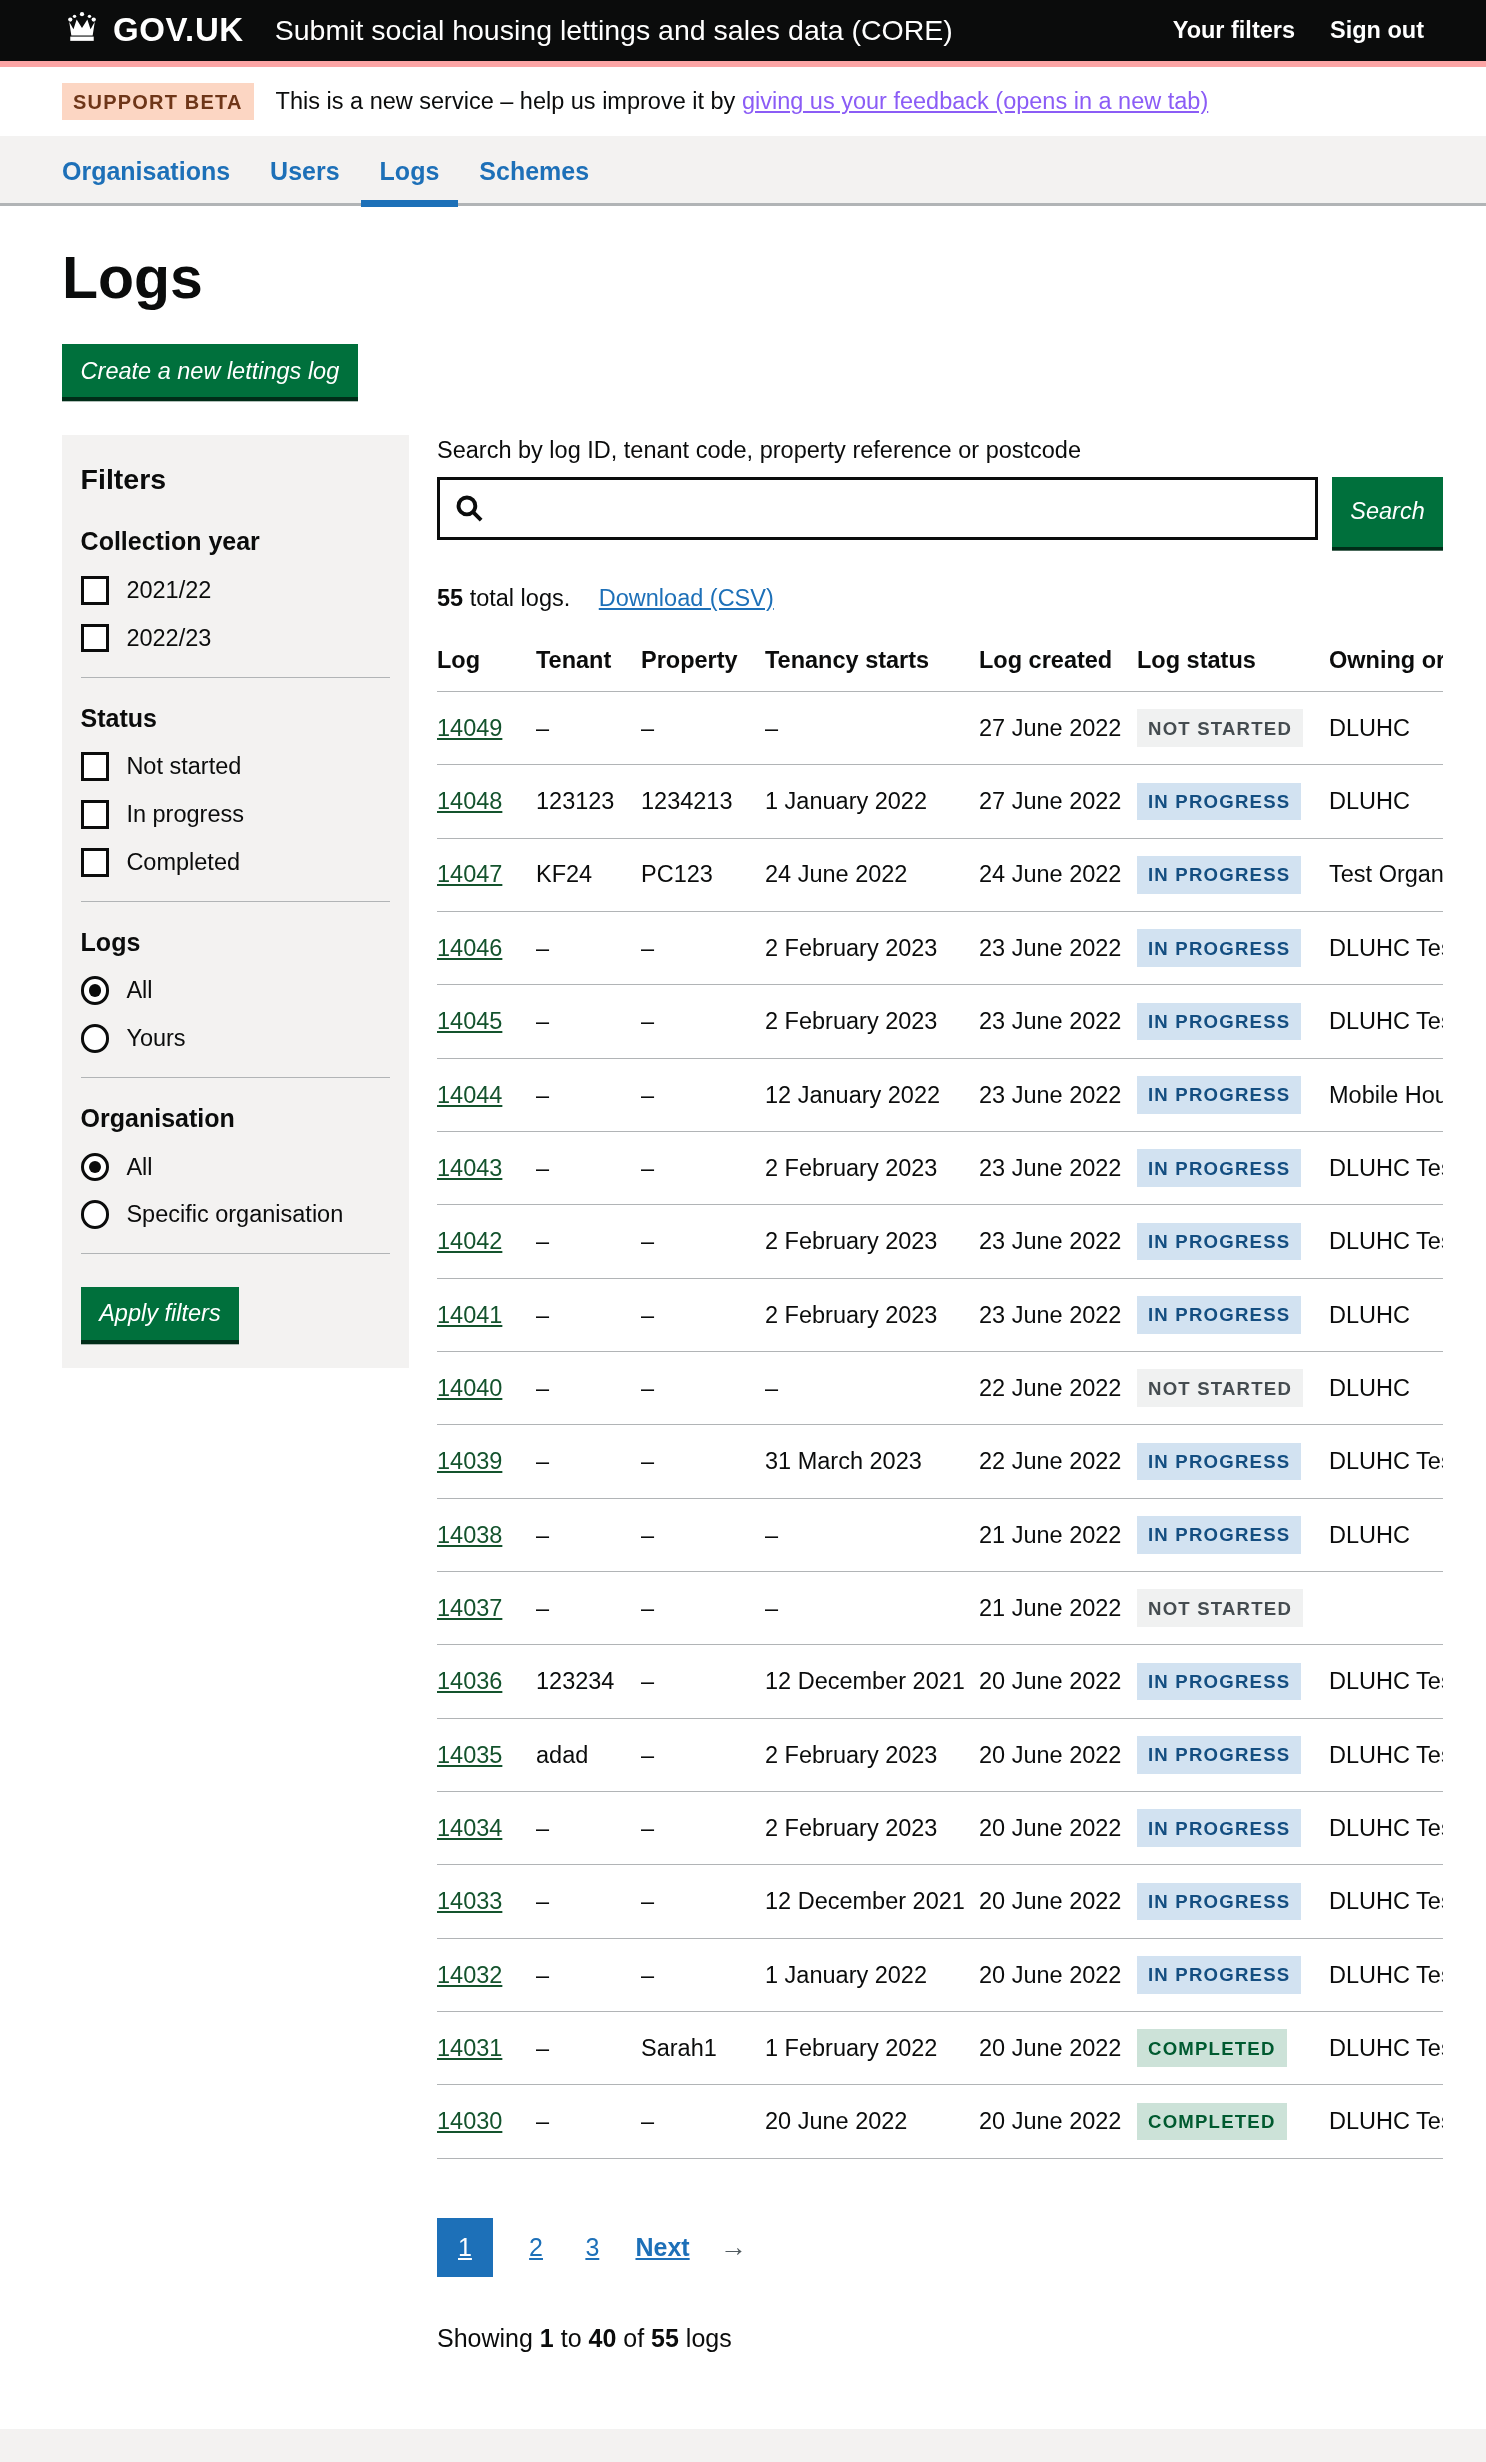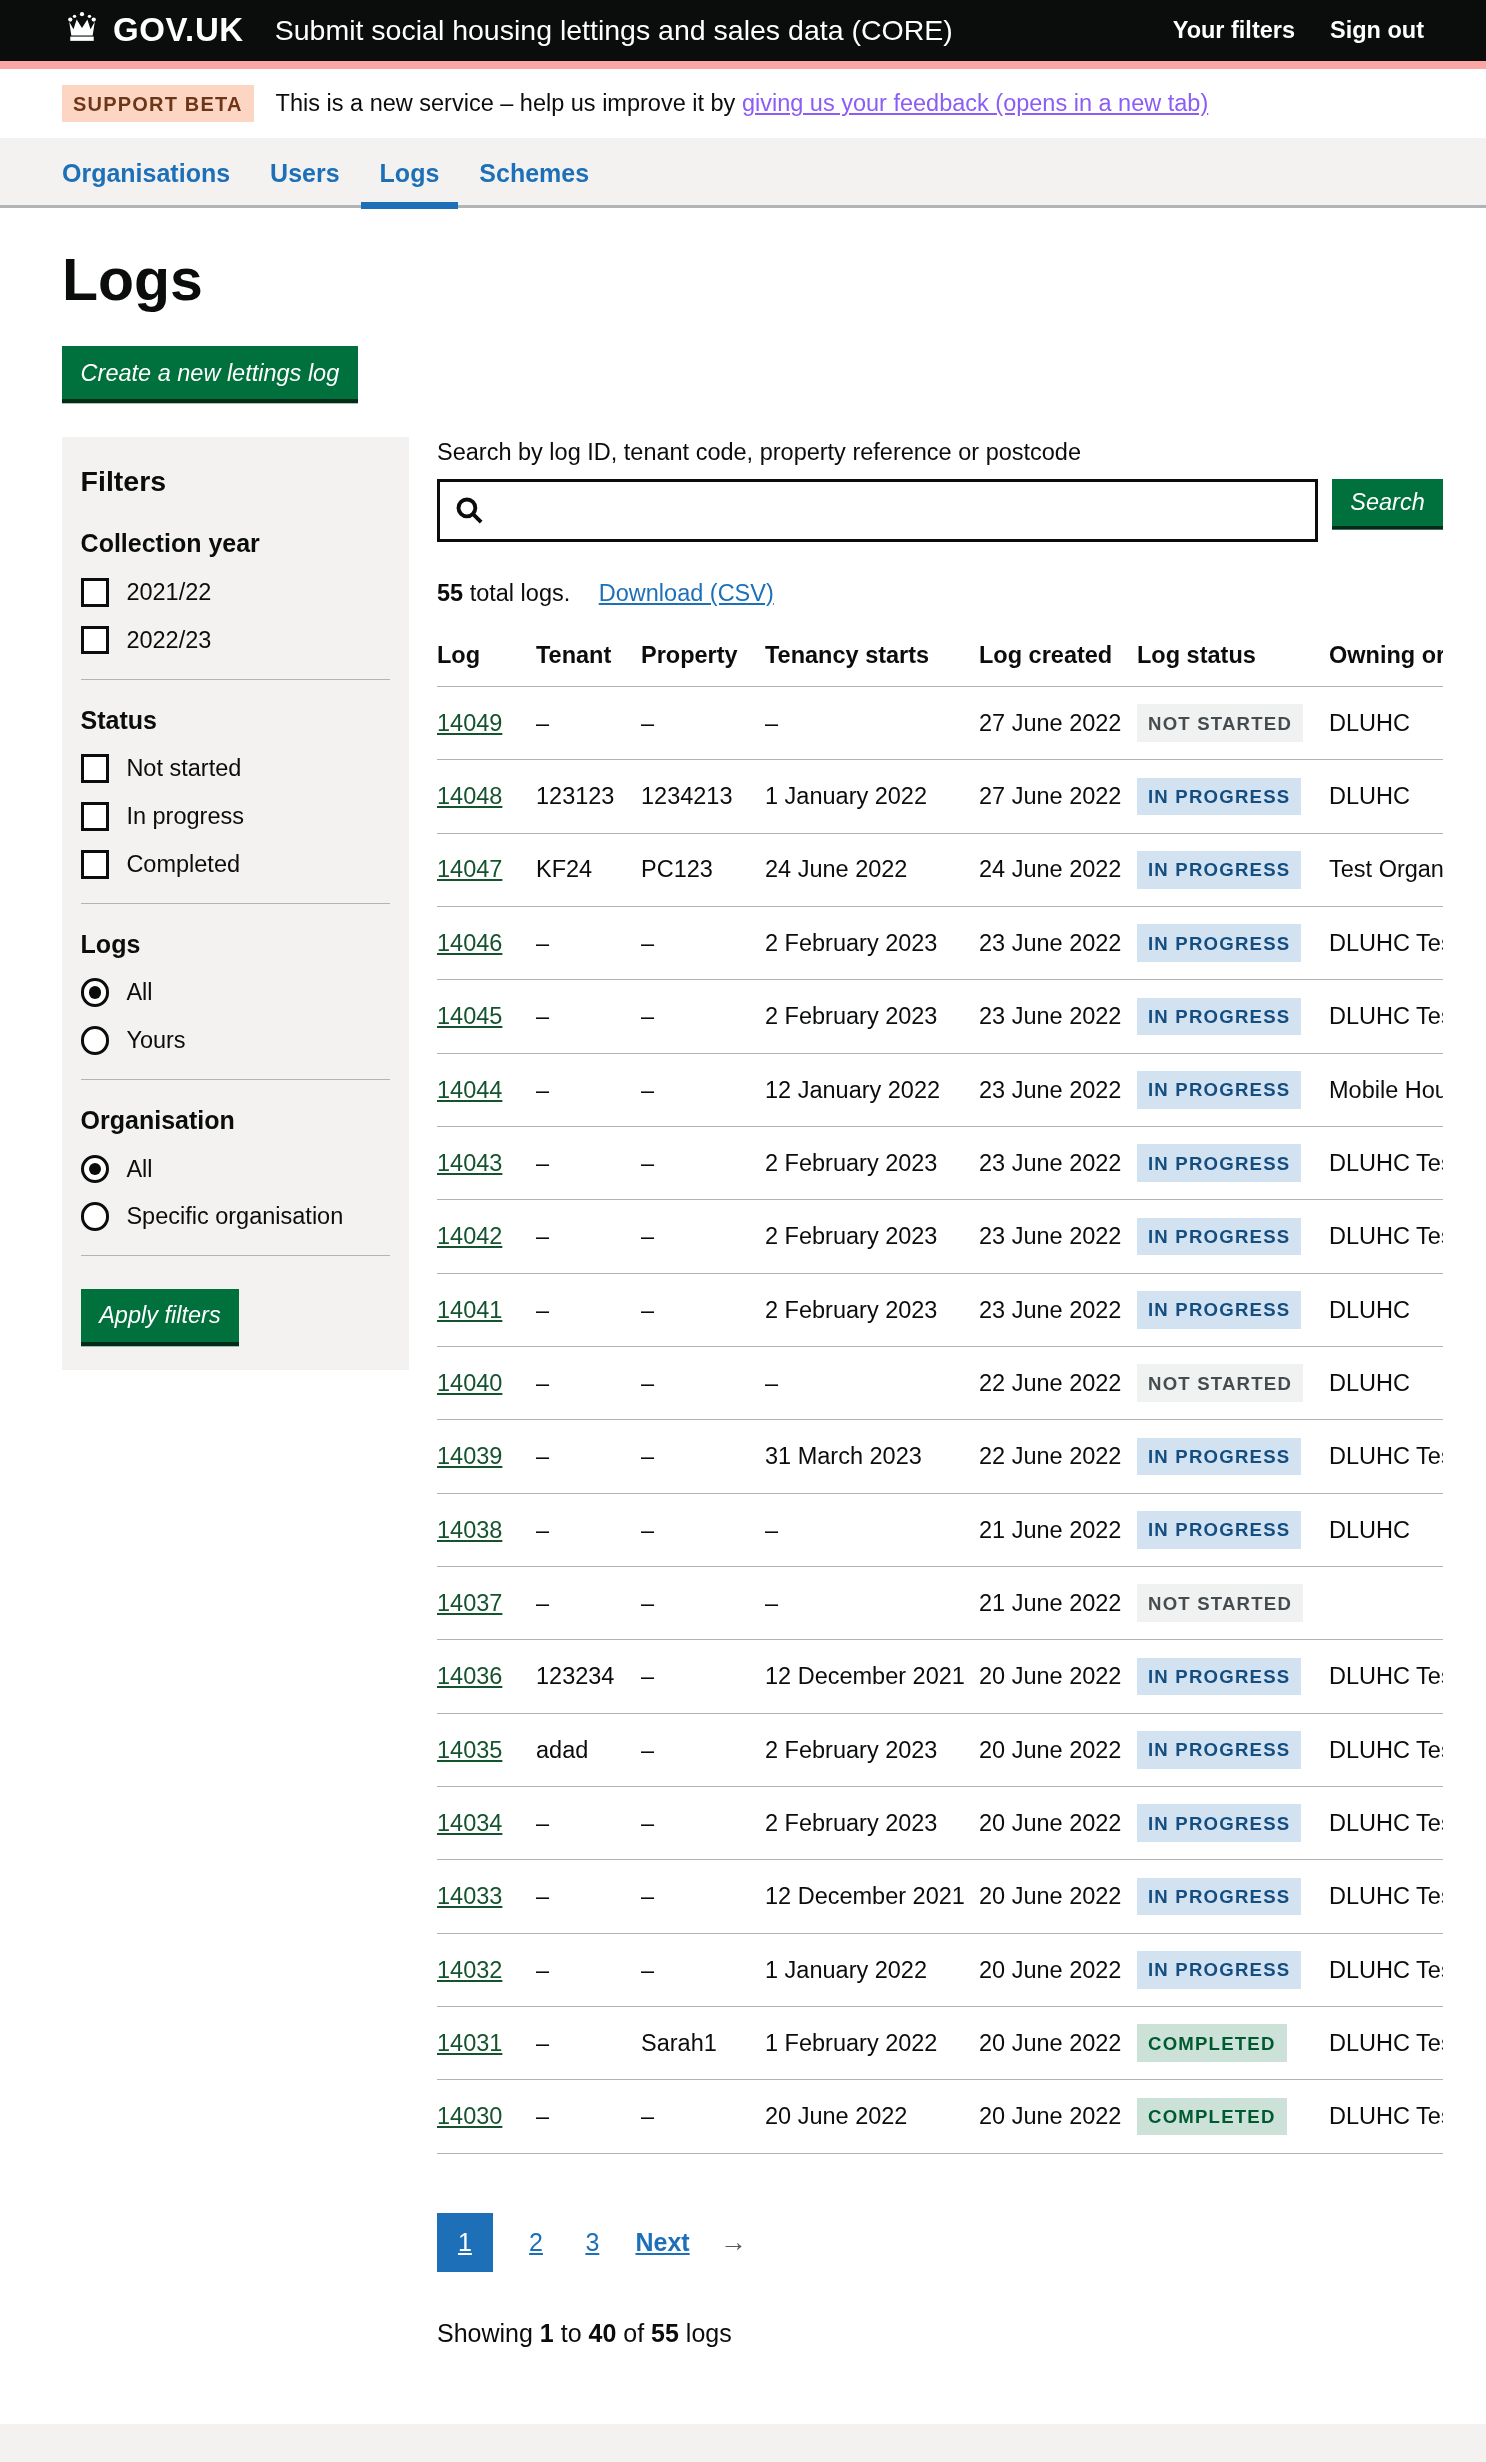--- a/index.html
+++ b/index.html
@@ -1,21 +1,21 @@
 <!DOCTYPE html>
 <html style="font-size:10px"><head>
 <meta charset="utf-8">
 <style>
   * { box-sizing: border-box; margin: 0; padding: 0; }
   html, body { width: 1486px; background: #fff; }
   body { font-family: "Liberation Sans", sans-serif; font-size: 23.5px; color: #0b0c0c; line-height: 1.3; }
   .page { width: 1486px; min-height: 2462px; display: flex; flex-direction: column; }
 
   
-  .gov-header { background: #0b0c0c; border-bottom: 8px solid #fca5a5; }
+  .gov-header { background: #0b0c0c; border-bottom: 6px solid #fca5a5; }
   .gov-header-inner { height: 61px; padding: 0 62px; display: flex; align-items: center; }
   .logo-wrap { display: flex; align-items: center; gap: 11px; }
   .logo-text { color: #fff; font-weight: 700; font-size: 33px; letter-spacing: 0.6px; }
   .service-name { color: #fff; font-size: 28.5px; margin-left: 20px; }
   .header-links { margin-left: auto; display: flex; gap: 35px; }
   .header-links a { color: #fff; font-weight: 700; font-size: 23.5px; text-decoration: none; }
 
   
   .phase-banner { background: #fff; padding: 16px 62px; display: flex; align-items: center; }
   .phase-tag { background: #fcd6c3; color: #6e3619; font-weight: 700; font-size: 20px; letter-spacing: 1.2px; padding: 6.2px 11px 5px; margin-right: 22px; white-space: nowrap; }
@@ -48,21 +48,21 @@
   .filter-divider { border: none; border-top: 1.2px solid #b1b4b6; margin: 23.5px 0; }
   .apply-btn { margin-top: 8.7px; }
 
   
   .results { flex: 1 1 auto; min-width: 0; }
   .search-label { display: block; font-size: 23.5px; margin-bottom: 11px; }
   .search-row { display: flex; align-items: stretch; gap: 13.6px; }
   .search-box { position: relative; flex: 1 1 auto; }
   .search-box input { width: 100%; height: 63px; border: 3.1px solid #0b0c0c; font-family: inherit; font-size: 23.5px; padding: 0 12.4px 0 59px; background: #fff; }
   .search-icon { position: absolute; left: 17.3px; top: 16px; }
-  .search-btn { flex: 0 0 111px; height: 47px; padding: 0; box-shadow: 0 3.7px 0 #002d18; }
+  .search-btn { flex: 0 0 111px; height: 70px; padding: 0; box-shadow: 0 3.7px 0 #002d18; }
 
   .total-line { margin-top: 36px; font-size: 23.5px; }
   .total-line .bold { font-weight: 700; }
   .total-line a { color: #1d70b8; margin-left: 28.5px; }
 
   .table-clip { margin-top: 32px; overflow: hidden; width: 100%; }
   table.logs { border-collapse: collapse; table-layout: fixed; width: 1152px; white-space: nowrap; }
   table.logs col.c-log { width: 99px; } table.logs col.c-tenant { width: 105px; }
   table.logs col.c-prop { width: 124px; } table.logs col.c-start { width: 214px; }
   table.logs col.c-created { width: 158px; } table.logs col.c-status { width: 192px; }

